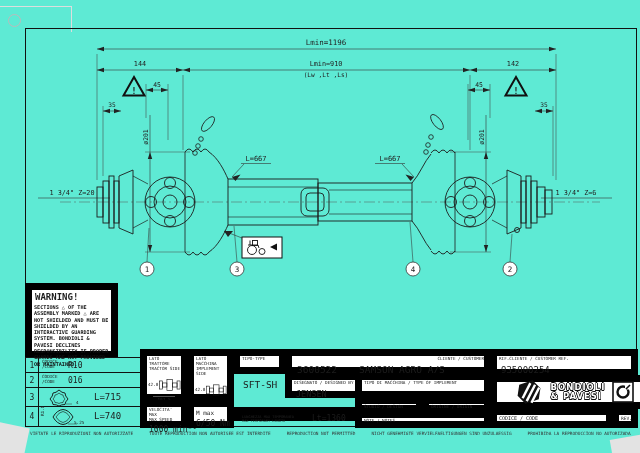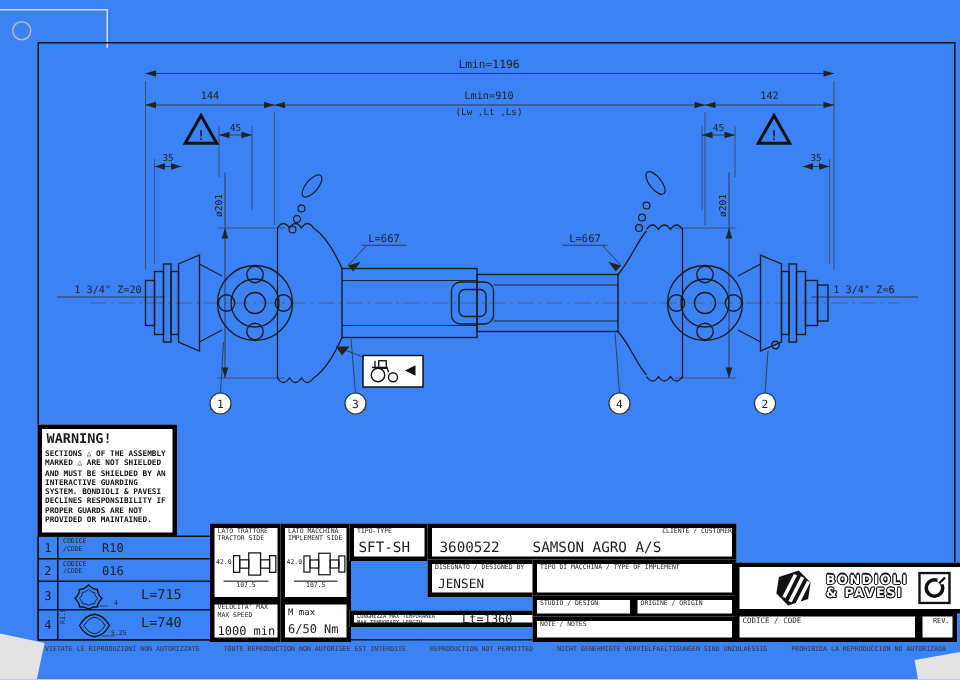--- a/index.html
+++ b/index.html
@@ -1,19 +1,19 @@
 <!DOCTYPE html>
 <html><head>
 <meta charset="utf-8">
 <style>
   html,body{margin:0;padding:0;background:#fff;}
-  #page{position:relative;width:640px;height:453px;background:#3b82f6;overflow:hidden;
+  #page{position:relative;width:640px;height:453px;background:#5eead4;overflow:hidden;
         font-family:"DejaVu Sans Mono","Liberation Mono",monospace;color:#1c1c1c;}
   .abs{position:absolute;box-sizing:border-box;}
-  .cell{position:absolute;box-sizing:border-box;border:3px solid #000000;background:#fff;}
+  .cell{position:absolute;box-sizing:border-box;border:7px solid #000000;background:#fff;}
   .lbl{font-size:4.3px;line-height:1.15;letter-spacing:0;color:#222;padding:1px 0 0 2px;white-space:pre-line;}
   .val{font-size:8px;white-space:nowrap;}
   .frame{border:1.5px solid #111;}
   .footer-txt{font-size:4.4px;color:#333;white-space:nowrap;}
   .tiny{font-size:4.3px;color:#222;}
   svg text{font-family:"DejaVu Sans Mono","Liberation Mono",monospace;fill:#222;}
   .outline-txt{color:#fff;font-weight:bold;font-family:"DejaVu Sans","Liberation Sans",sans-serif;
     text-shadow:-0.7px 0 #111,0.7px 0 #111,0 -0.7px #111,0 0.7px #111,-0.5px -0.5px #111,0.5px 0.5px #111,-0.5px 0.5px #111,0.5px -0.5px #111;
     font-size:8.5px;line-height:1.05;letter-spacing:1px;}
   .warnbody{font-size:5.15px;line-height:1.22;padding:1px 2px;color:#111;font-weight:bold;}
@@ -333,57 +333,61 @@
     <div class="val" style="padding:2px 0 0 2px;">1000 min⁻¹</div>
   </div>
 
   <div class="cell" style="left:187px;top:400px;width:47px;height:28px;">
     <div style="font-size:6px;padding:2px 0 0 2px;">M max</div>
     <div class="val" style="padding:3px 0 0 2px;">6/50 Nm</div>
   </div>
 
   <div class="cell" style="left:233px;top:349px;width:53px;height:25px;">
     <div class="lbl">TIPO-TYPE</div>
-    <div style="font-size:9.5px;padding:2px 0 0 3px;">SFT-SH</div>
+    <div style="font-size:9.5px;padding:2px 0 0 3px;margin-top:15px;">SFT-SH</div>
   </div>
 
   <div class="cell" style="left:285px;top:349px;width:206px;height:25px;text-align:right;">
     <div class="lbl">CLIENTE / CUSTOMER</div>
     <div style="font-size:9.5px;padding:2px 0 0 5px;display:flex;gap:22px;">
       <span>3600522</span>
       <span>SAMSON AGRO A/S</span>
     </div>
   </div>
 
 
   <div class="cell" style="left:285px;top:373px;width:94px;height:25px;">
     <div class="lbl">DISEGNATO / DESIGNED BY</div>
     <div style="font-size:8.5px;padding:3px 0 0 4px;">JENSEN</div>
   </div>
 
   <div class="cell" style="left:355px;top:373px;width:136px;height:25px;">
     <div class="lbl">TIPO DI MACCHINA / TYPE OF IMPLEMENT</div>
   </div>
 
-  <div class="cell" style="left:233px;top:407px;width:133px;height:11px;display:flex;align-items:center;">
+  <div class="cell" style="left:233px;top:407px;width:133px;height:11px;display:flex;">
     <div class="lbl" style="width:70px;font-size:3.6px;">LUNGHEZZA MAX TEMPORANEA
 MAX TEMPORARY LENGTH</div>
     <div style="font-size:8px;">Lt=1360</div>
   </div>
 
   <div class="cell" style="left:355px;top:397px;width:68px;height:15px;">
     <div class="lbl">STUDIO / DESIGN</div>
   </div>
   <div class="cell" style="left:422px;top:397px;width:69px;height:15px;">
     <div class="lbl">ORIGINE / ORIGIN</div>
   </div>
   <div class="cell" style="left:355px;top:411px;width:136px;height:17px;">
     <div class="lbl">NOTE / NOTES</div>
   </div>
 
+  <div class="cell" style="left:490px;top:349px;width:148px;height:27px;">
+    <div class="lbl">RIF.CLIENTE / CUSTOMER REF.</div>
+    <div style="font-size:9px;padding:3px 0 0 4px;">935000254</div>
+  </div>
 
   <div class="cell" style="left:490px;top:375px;width:168px;height:34px;display:flex;align-items:center;justify-content:center;gap:7px;">
     <svg width="30" height="26" viewBox="0 0 30 26">
       <g transform="rotate(-18 15 13)">
         <polygon points="8,3 22,3 27,13 22,23 8,23 3,13" fill="#111"></polygon>
         <path d="M7 17 L19 5 M10 21 L23 8 M14 24 L26 12" stroke="#fff" stroke-width="2.4"></path>
       </g>
     </svg>
     <div class="outline-txt">
       <div>BONDIOLI</div>

